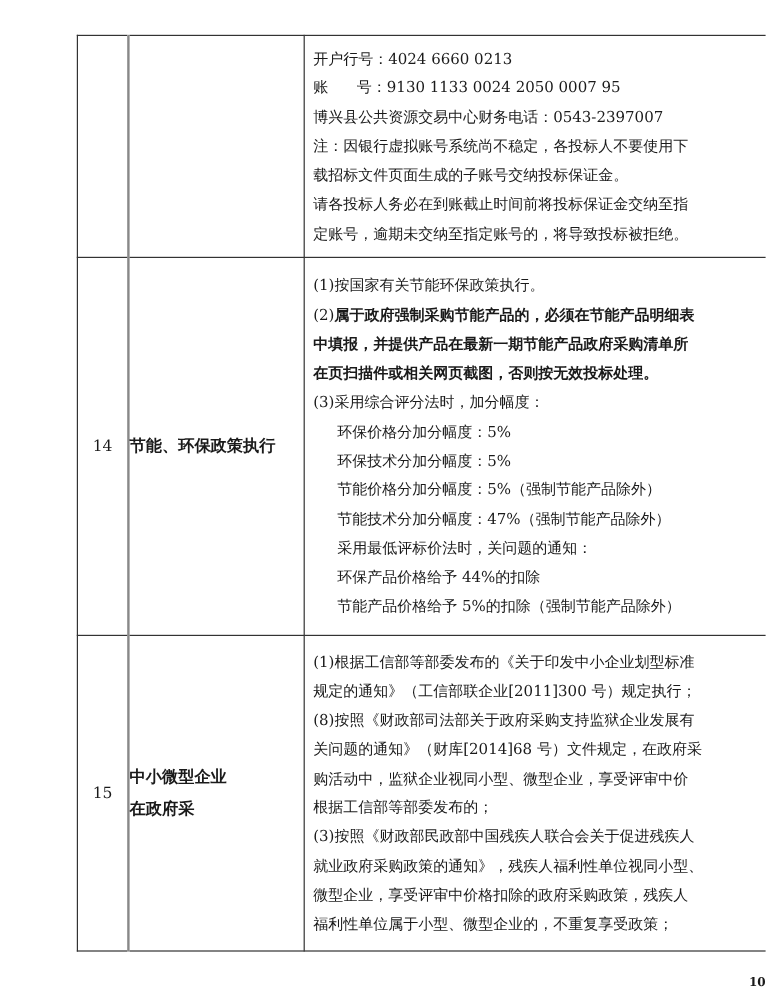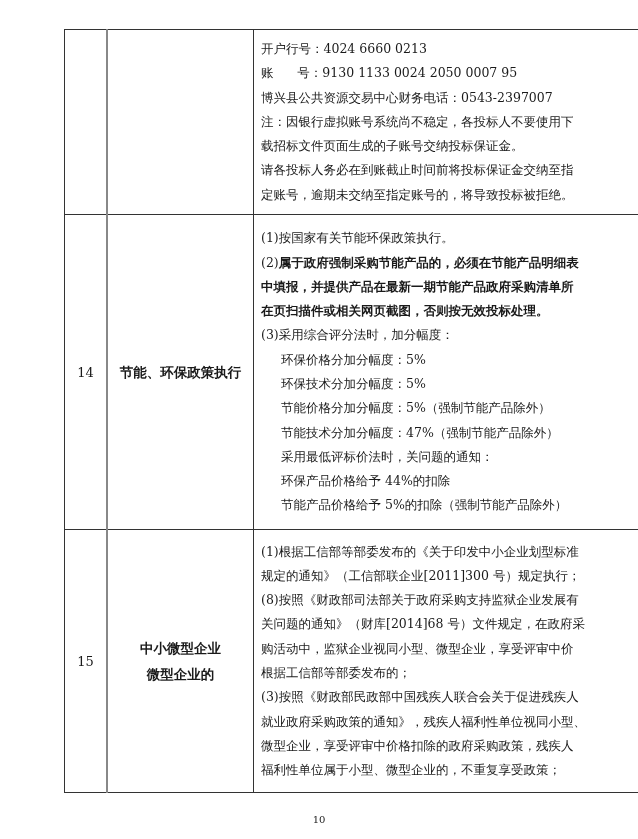--- a/index.html
+++ b/index.html
@@ -3,30 +3,30 @@
 <meta charset="utf-8">
 <style>
   html, body { margin: 0; padding: 0; background: #ffffff; }
   body { width: 638px; height: 839px; position: relative; overflow: hidden;
          font-family: "DejaVu Serif", "Liberation Serif", serif; color: #1a1a1a; }
   .page { position: absolute; left: 0; top: 0; width: 638px; height: 839px; }
   table.doc { position: absolute; left: 64px; top: 29px; width: 602px;
               border-collapse: collapse; table-layout: fixed; }
   table.doc td { border: 1px solid #333; vertical-align: middle; padding: 0; }
   td.c-num { width: 41px; text-align: center; font-size: 13px; }
-  td.c-name { width: 145px; text-align: center; font-size: 13.5px; font-weight: bold; line-height: 26px;
+  td.c-name { width: 145px; font-size: 13.5px; font-weight: bold; line-height: 26px;
               border-left: 2px solid #888 !important; margin-top: 48px; }
   td.c-body { padding: 3px 6px 3px 7px !important; font-size: 12.5px; line-height: 24.3px; vertical-align: top; }
   .ln { display: block; white-space: nowrap; }
   .b { font-weight: bold; }
   .ind { padding-left: 20px; }
   .r1 { height: 185px; }
   .r2 { height: 315px; }
   .r3 { height: 263px; }
-  .pgnum { position: absolute; left: 0; width: 638px; top: 814px; text-align: center; font-size: 10px; }
+  .pgnum { position: absolute; left: 0; width: 638px; top: 814px; text-align: right; font-size: 10px; font-weight: bold; }
 </style>
 </head>
 <body>
 
 <div class="page">
   <table class="doc">
     <tbody>
         <tr class="r1">
       <td class="c-num"></td>
       <td class="c-name"></td>
@@ -55,21 +55,21 @@
         <span class="ln ind">节能技术分加分幅度：47%（强制节能产品除外）</span>
         <span class="ln ind">采用最低评标价法时，关问题的通知：</span>
         <span class="ln ind">环保产品价格给予 44%的扣除</span>
         <span class="ln ind">节能产品价格给予 5%的扣除（强制节能产品除外）</span>
       </td>
     </tr>
     <tr class="r3">
       <td class="c-num">15</td>
       <td class="c-name">
         <span class="ln">中小微型企业</span>
-        <span class="ln">微型企业的</span>
+        <span class="ln">在政府采</span>
       </td>
       <td class="c-body">
         <span class="ln">(1)根据工信部等部委发布的《关于印发中小企业划型标准</span>
         <span class="ln">规定的通知》（工信部联企业[2011]300 号）规定执行；</span>
         <span class="ln">(8)按照《财政部司法部关于政府采购支持监狱企业发展有</span>
         <span class="ln">关问题的通知》（财库[2014]68 号）文件规定，在政府采</span>
         <span class="ln">购活动中，监狱企业视同小型、微型企业，享受评审中价</span>
         <span class="ln">根据工信部等部委发布的；</span>
         <span class="ln">(3)按照《财政部民政部中国残疾人联合会关于促进残疾人</span>
         <span class="ln">就业政府采购政策的通知》，残疾人福利性单位视同小型、</span>

